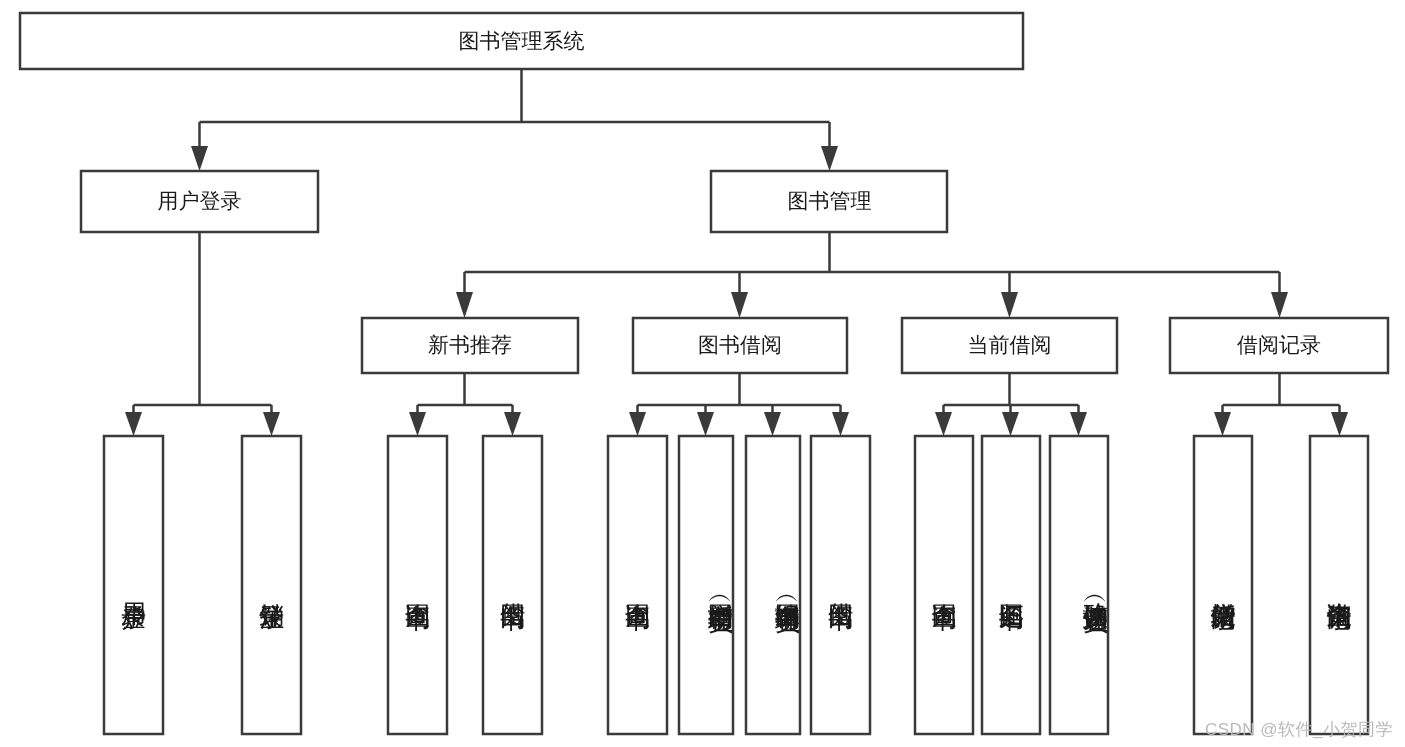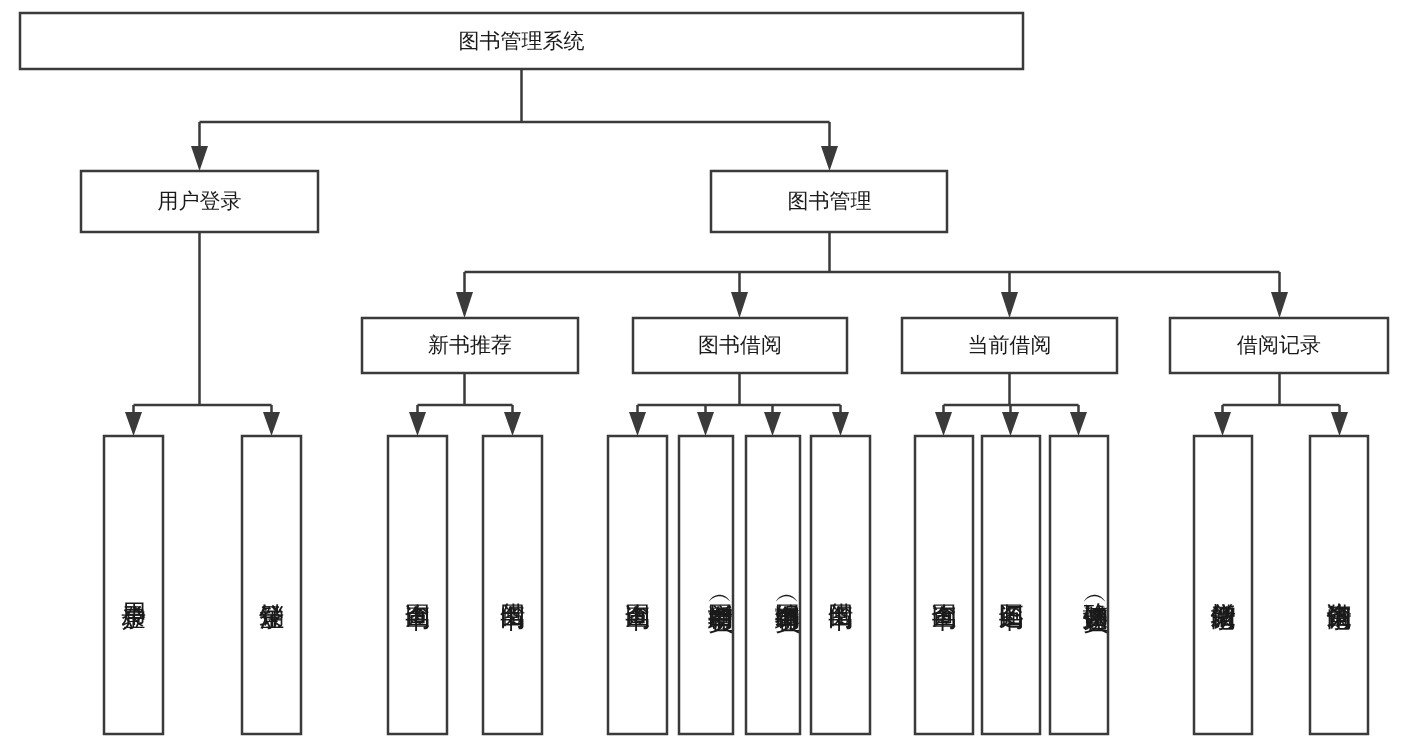--- a/index.html
+++ b/index.html
@@ -199,13 +199,14 @@
   <div class="node-label-v" style="left:746px; top:440px; width:54px; height:294px; align-items:flex-start;">编辑图书（管理员）</div>
   <div class="node-label-v" style="left:811px; top:436px; width:59px; height:298px;">借阅图书</div>
 
   <div class="node-label-v" style="left:915px; top:436px; width:58px; height:298px;">查询图书</div>
   <div class="node-label-v" style="left:982px; top:436px; width:58px; height:298px;">归还图书</div>
   <div class="node-label-v" style="left:1050px; top:440px; width:58px; height:294px; align-items:flex-start;">确认归还（管理员）</div>
 
   <div class="node-label-v" style="left:1194px; top:436px; width:58px; height:298px;">新增借阅记录</div>
   <div class="node-label-v" style="left:1310px; top:436px; width:58px; height:298px;">查询借阅记录</div>
 
+  <div class="watermark">CSDN @软件_小贺同学</div>
 </div>
 
 </body></html>

